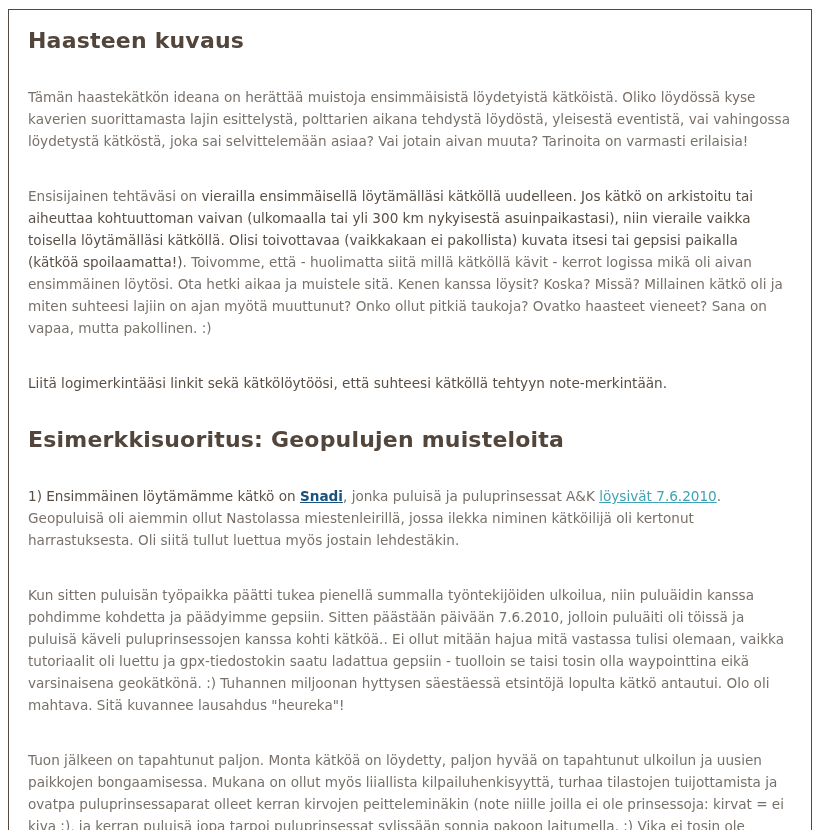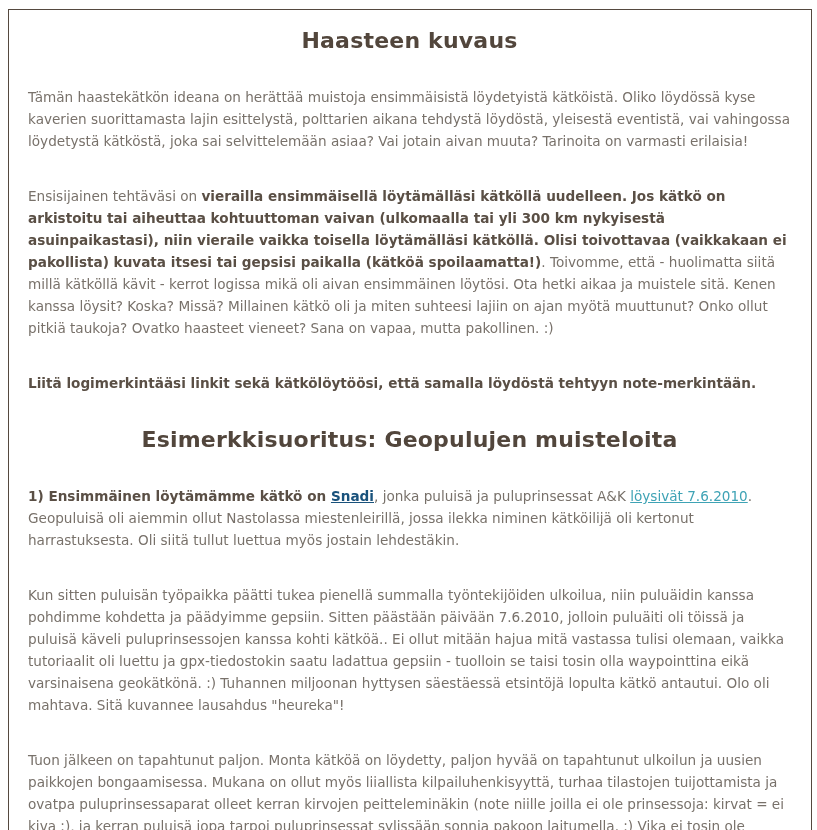--- a/index.html
+++ b/index.html
@@ -26,51 +26,50 @@
     border:1px solid var(--frame-border);
     background:var(--page-bg);
     padding:4px 20px 24px 19px;
   }
   .section-heading{
     font-size:22px;
     font-weight:bold;
     color:var(--heading-color);
     letter-spacing:0.2px;
     margin:14px 0 15px 0;
-    text-align:center;
   }
   .section-heading.secondary{
     margin-top:4px;
   }
   p.body-paragraph{
     font-size:13.6px;
     line-height:22px;
     color:var(--body-color);
     margin:33px 0;
   }
   p.body-paragraph strong{
     color:var(--bold-color);
-    font-weight:bold;
+    font-weight:normal;
   }
   a.inline-link{
     color:var(--link-visited-color);
     text-decoration:underline;
   }
   a.inline-link.primary{
     color:var(--link-color);
     font-weight:bold;
   }
 </style>
 </head>
 <body>
 
 <div class="frame">
   <div id="cache-description">
       <h2 class="section-heading">Haasteen kuvaus</h2>
       <p class="body-paragraph"><span>Tämän haastekätkön ideana on herättää muistoja ensimmäisistä löydetyistä kätköistä. Oliko löydössä kyse kaverien suorittamasta lajin esittelystä, polttarien aikana tehdystä löydöstä, yleisestä eventistä, vai vahingossa löydetystä kätköstä, joka sai selvittelemään asiaa? Vai jotain aivan muuta? Tarinoita on varmasti erilaisia!</span></p>
       <p class="body-paragraph"><span>Ensisijainen tehtäväsi on </span><strong>vierailla ensimmäisellä löytämälläsi kätköllä uudelleen. Jos kätkö on arkistoitu tai aiheuttaa kohtuuttoman vaivan (ulkomaalla tai yli 300 km nykyisestä asuinpaikastasi), niin vieraile vaikka toisella löytämälläsi kätköllä. Olisi toivottavaa (vaikkakaan ei pakollista) kuvata itsesi tai gepsisi paikalla (kätköä spoilaamatta!)</strong><span>. Toivomme, että - huolimatta siitä millä kätköllä kävit - kerrot logissa mikä oli aivan ensimmäinen löytösi. Ota hetki aikaa ja muistele sitä. Kenen kanssa löysit? Koska? Missä? Millainen kätkö oli ja miten suhteesi lajiin on ajan myötä muuttunut? Onko ollut pitkiä taukoja? Ovatko haasteet vieneet? Sana on vapaa, mutta pakollinen. :)</span></p>
-      <p class="body-paragraph"><strong>Liitä logimerkintääsi linkit sekä kätkölöytöösi, että samalla löydöstä tehtyyn note-merkintään.</strong></p>
+      <p class="body-paragraph"><strong>Liitä logimerkintääsi linkit sekä kätkölöytöösi, että suhteesi kätköllä tehtyyn note-merkintään.</strong></p>
       <h2 class="section-heading secondary">Esimerkkisuoritus: Geopulujen muisteloita</h2>
       <p class="body-paragraph"><strong>1) Ensimmäinen löytämämme kätkö on </strong><a href="#" class="inline-link primary">Snadi</a><span>, jonka puluisä ja puluprinsessat A&amp;K </span><a href="#" class="inline-link">löysivät 7.6.2010</a><span>. Geopuluisä oli aiemmin ollut Nastolassa miestenleirillä, jossa ilekka niminen kätköilijä oli kertonut harrastuksesta. Oli siitä tullut luettua myös jostain lehdestäkin.</span></p>
       <p class="body-paragraph"><span>Kun sitten puluisän työpaikka päätti tukea pienellä summalla työntekijöiden ulkoilua, niin puluäidin kanssa pohdimme kohdetta ja päädyimme gepsiin. Sitten päästään päivään 7.6.2010, jolloin puluäiti oli töissä ja puluisä käveli puluprinsessojen kanssa kohti kätköä.. Ei ollut mitään hajua mitä vastassa tulisi olemaan, vaikka tutoriaalit oli luettu ja gpx-tiedostokin saatu ladattua gepsiin - tuolloin se taisi tosin olla waypointtina eikä varsinaisena geokätkönä. :) Tuhannen miljoonan hyttysen säestäessä etsintöjä lopulta kätkö antautui. Olo oli mahtava. Sitä kuvannee lausahdus "heureka"!</span></p>
       <p class="body-paragraph"><span>Tuon jälkeen on tapahtunut paljon. Monta kätköä on löydetty, paljon hyvää on tapahtunut ulkoilun ja uusien paikkojen bongaamisessa. Mukana on ollut myös liiallista kilpailuhenkisyyttä, turhaa tilastojen tuijottamista ja ovatpa puluprinsessaparat olleet kerran kirvojen peitteleminäkin (note niille joilla ei ole prinsessoja: kirvat = ei kiva :), ja kerran puluisä jopa tarpoi puluprinsessat sylissään sonnia pakoon laitumella. :) Vika ei tosin ole lajissa vaan jossain muualla. :-)</span></p>
     </div>
 </div>
 
 </body></html>

